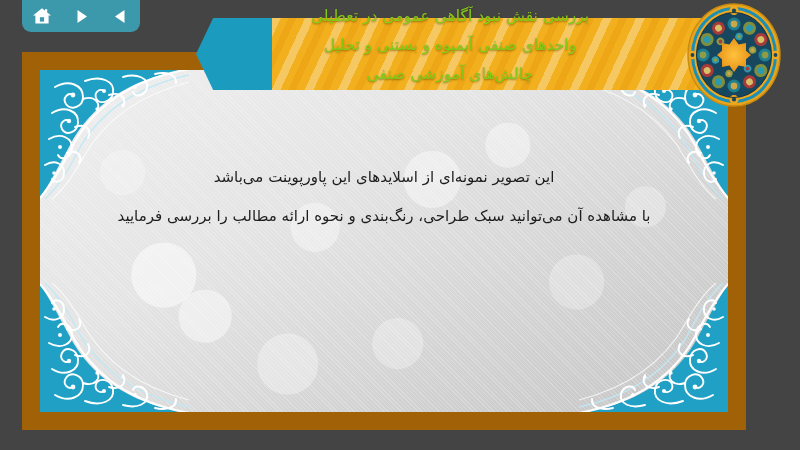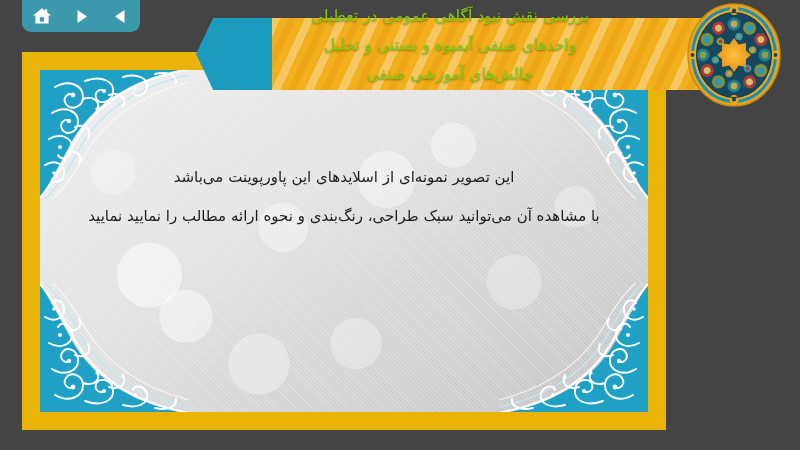--- a/index.html
+++ b/index.html
@@ -34,22 +34,22 @@
     display:flex; align-items:center; justify-content:center;
     cursor:pointer;
     background:transparent; border:none;
   }
   .navbtn svg { display:block; }
 
   
   #slide {
     position:absolute;
     left:22px; top:52px;
-    width:644px; height:378px;
-    background:#eab308;
+    width:724px; height:378px;
+    background:#a16207;
     z-index:10;
   }
 
   
   #panel {
     position:absolute;
     left:18px; top:18px; right:18px; bottom:18px;
     background:
       radial-gradient(circle at 18% 60%, rgba(255,255,255,.50) 0 32px, rgba(255,255,255,0) 33px),
       radial-gradient(circle at 24% 72%, rgba(255,255,255,.45) 0 26px, rgba(255,255,255,0) 27px),
@@ -293,21 +293,21 @@
             <circle cx="21" cy="78" r="2"></circle>
               <circle cx="15" cy="104" r="1.8"></circle>
             <circle cx="58" cy="40" r="1.7"></circle>
               <circle cx="84" cy="36" r="1.6"></circle>
           </g>
         </svg>
       </div>
 
       <div id="body-copy">
         <p>این تصویر نمونه‌ای از اسلایدهای این پاورپوینت می‌باشد</p>
-        <p>با مشاهده آن می‌توانید سبک طراحی، رنگ‌بندی و نحوه ارائه مطالب را نمایید نمایید</p>
+        <p>با مشاهده آن می‌توانید سبک طراحی، رنگ‌بندی و نحوه ارائه مطالب را بررسی فرمایید</p>
       </div>
 
     </div>
   </div>
 
   <div id="banner-wrap">
     <div id="banner-arrow"></div>
     <div id="banner-body"></div>
   </div>
 

